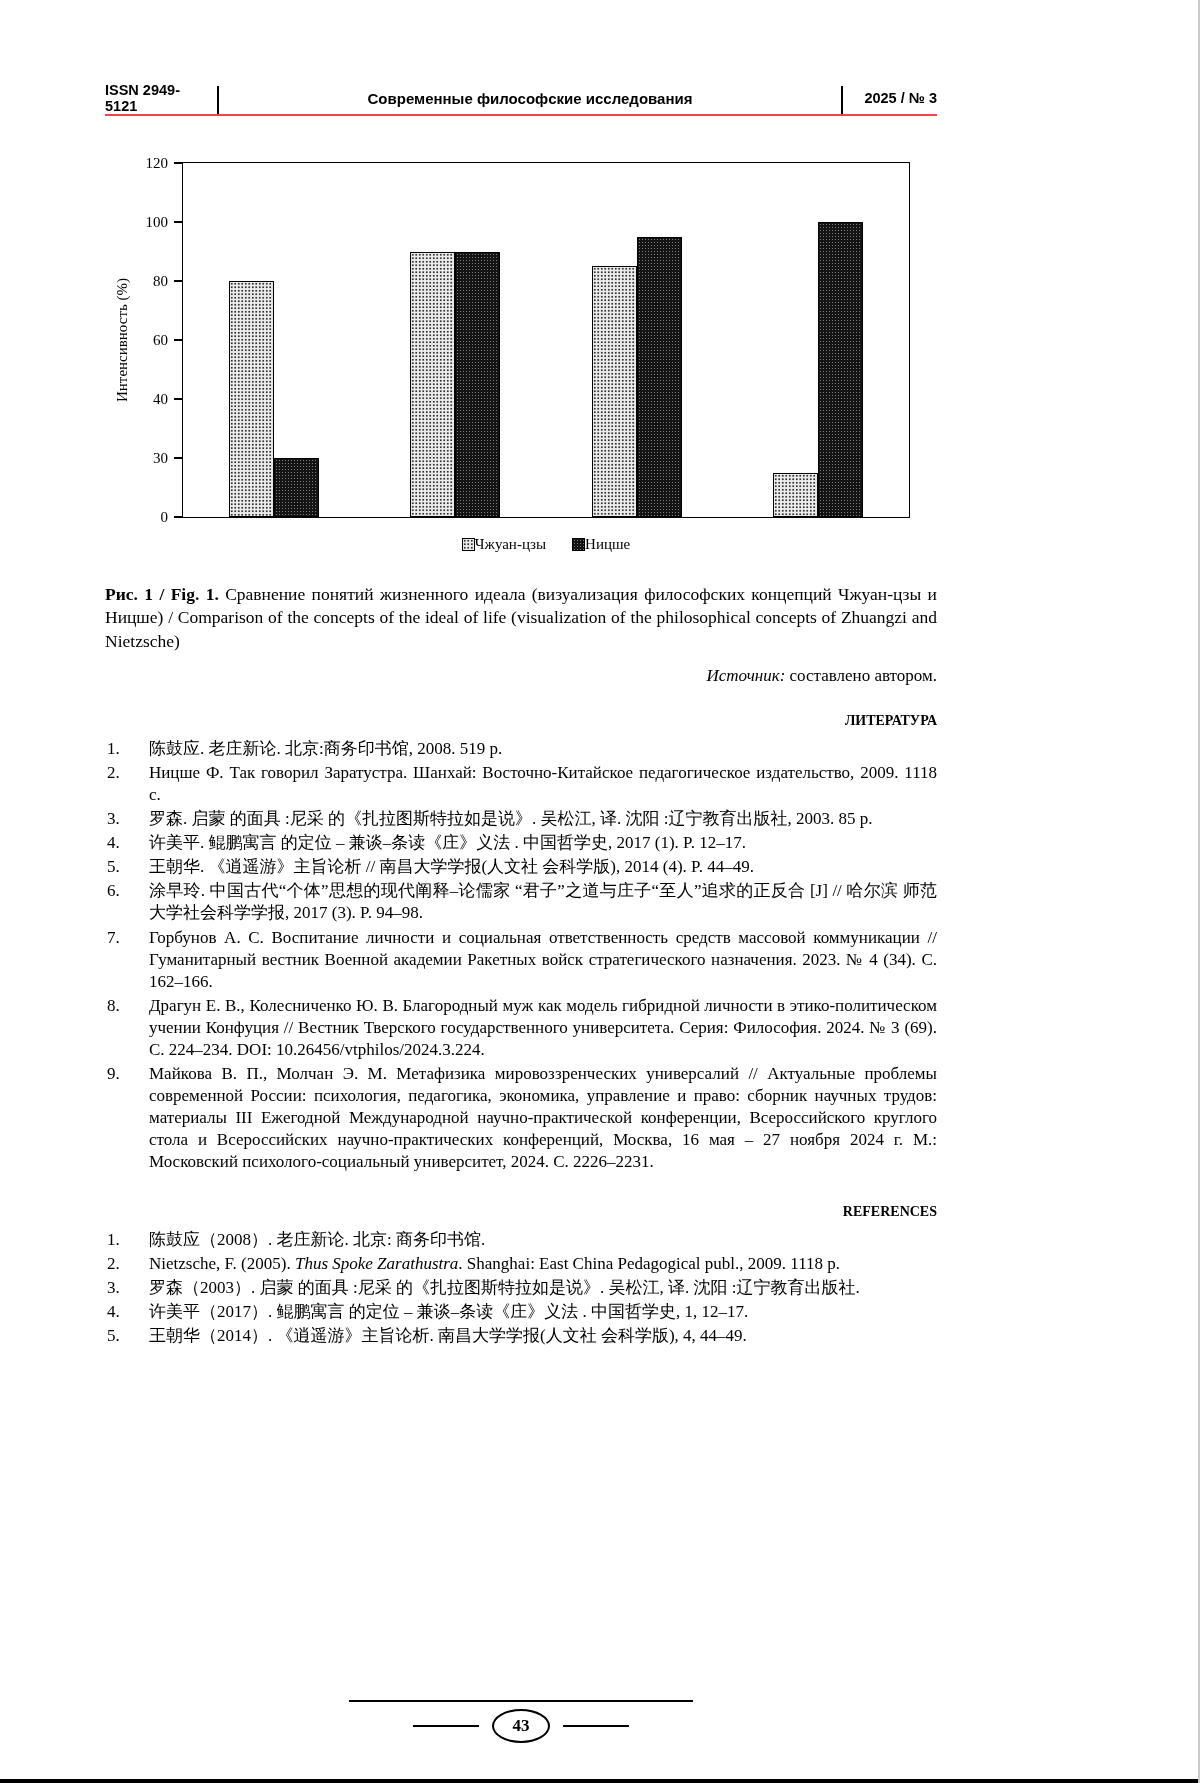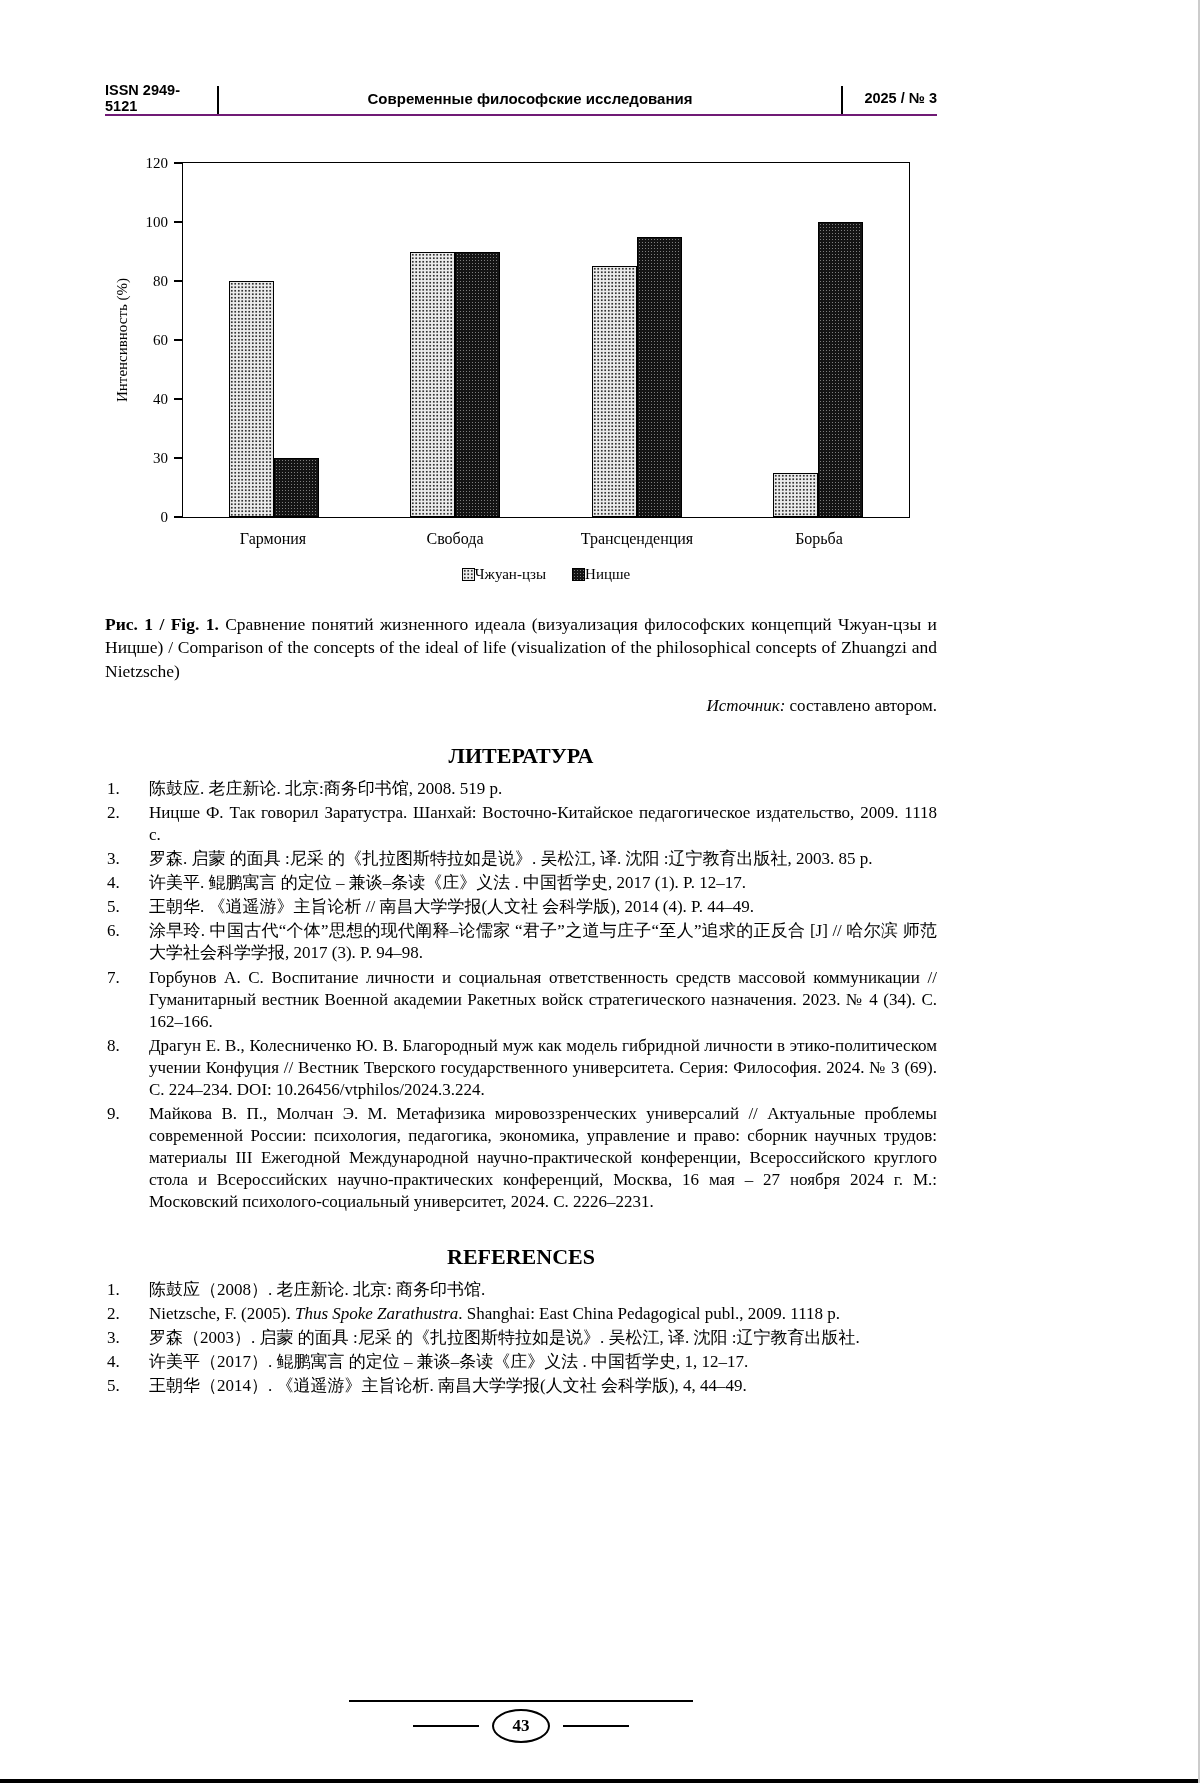--- a/index.html
+++ b/index.html
@@ -10,21 +10,21 @@
     background:#ffffff;
     color:#000;
     font-family:"Liberation Serif","DejaVu Serif",serif;
     overflow:hidden;
   }
   
   .header {
     margin:86px 0 0 105px;
     width:832px; height:30px;
     display:flex; align-items:center;
-    border-bottom:2px solid #701a75;
+    border-bottom:2px solid #ef4444;
     font-family:"Liberation Sans","DejaVu Sans",sans-serif;
     font-weight:bold; font-size:14.5px;gap:8px;
   }
   .issn { width:104px; padding-bottom:4px; }
   .vline { width:2px; align-self:stretch; background:#000; }
   .journal { flex:1; text-align:center; font-size:15px; padding-bottom:4px; }
   .issue { width:86px; text-align:right; padding-bottom:4px; }
   
   .content { margin-left:105px; width:832px; }
   
@@ -55,21 +55,21 @@
   }
   .x-labels { margin:12px 0 0 77px; width:728px; display:flex; font-size:16px; }
   .x-label { flex:1; text-align:center; }
   .legend { margin:18px 0 0 77px; width:728px; display:flex; justify-content:center; align-items:center; gap:26px; font-size:15px; }
   .legend-item { display:flex; align-items:center; }
   .legend-swatch { width:13px; height:13px; display:inline-block; }
   
   .caption { margin-top:30px; font-size:17.5px; line-height:1.33; text-align:justify; }
   .source { margin-top:13px; text-align:right; font-size:17px; }
   
-  .section-title { margin-top:27px; text-align:center; font-size:22px; font-weight:bold; }
+  .section-title { margin-top:27px; text-align:right; font-size:14px; font-weight:bold; }
   .section-title.refs { margin-top:30px; }
   .ref-list { margin-top:9px; }
   .ref-item { display:flex; font-size:17px; line-height:1.3; margin-top:2px; }
   .ref-num { flex:none; width:44px; padding-left:2px; }
   .ref-text { flex:1; text-align:justify; }
   
   .footer {
     position:absolute; left:105px; width:832px; bottom:40px;
     display:flex; flex-direction:column; align-items:center;
   }
@@ -132,26 +132,20 @@
                 <div class="bar bar-light" style="height: 70.8333%;"></div>
                 <div class="bar bar-dark" style="height: 79.1667%;"></div>
               </div>
               <div class="bar-group">
                 <div class="bar bar-light" style="height: 12.5%;"></div>
                 <div class="bar bar-dark" style="height: 83.3333%;"></div>
               </div>
             </div>
           </div>
       </div>
-      <div class="x-labels" id="xlabels">
-          <div class="x-label">Гармония</div>
-          <div class="x-label">Свобода</div>
-          <div class="x-label">Трансценденция</div>
-          <div class="x-label">Борьба</div>
-        </div>
       <div class="legend" id="legend">
           <div class="legend-item">
             <span class="legend-swatch bar-light"></span>
             <span class="legend-label">Чжуан-цзы</span>
           </div>
           <div class="legend-item">
             <span class="legend-swatch bar-dark"></span>
             <span class="legend-label">Ницше</span>
           </div>
         </div>

